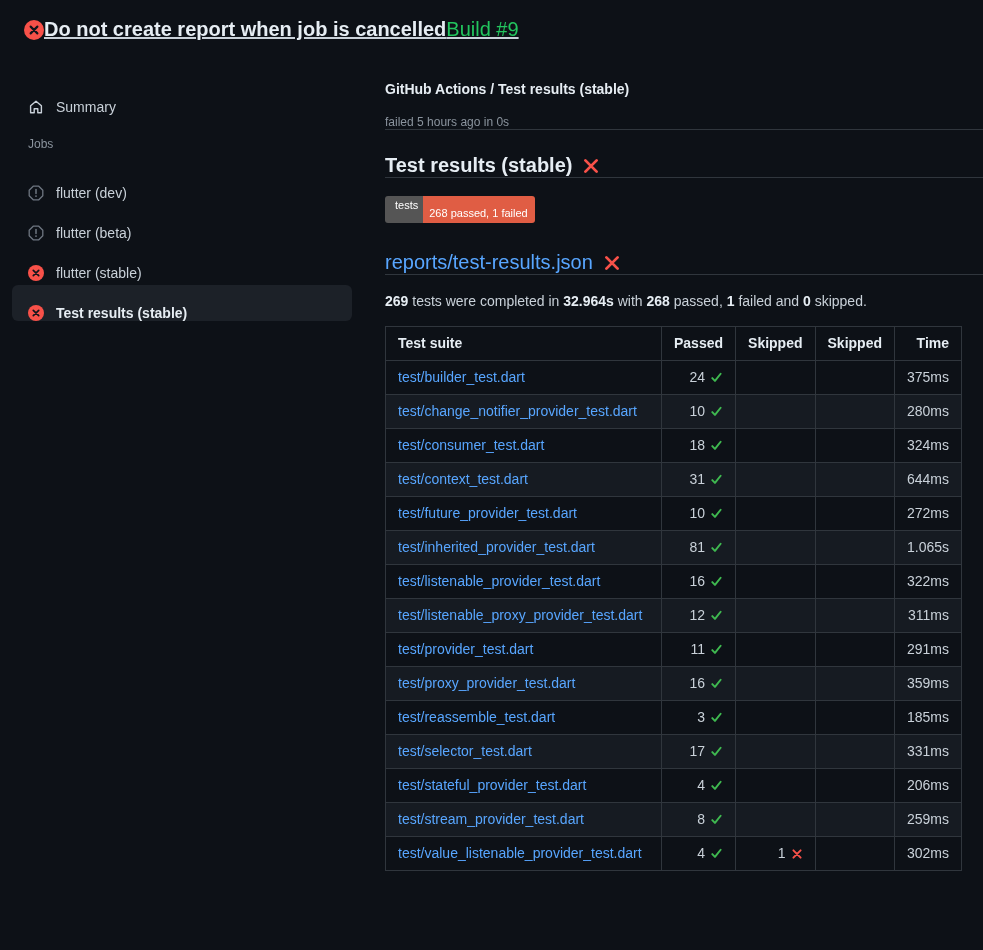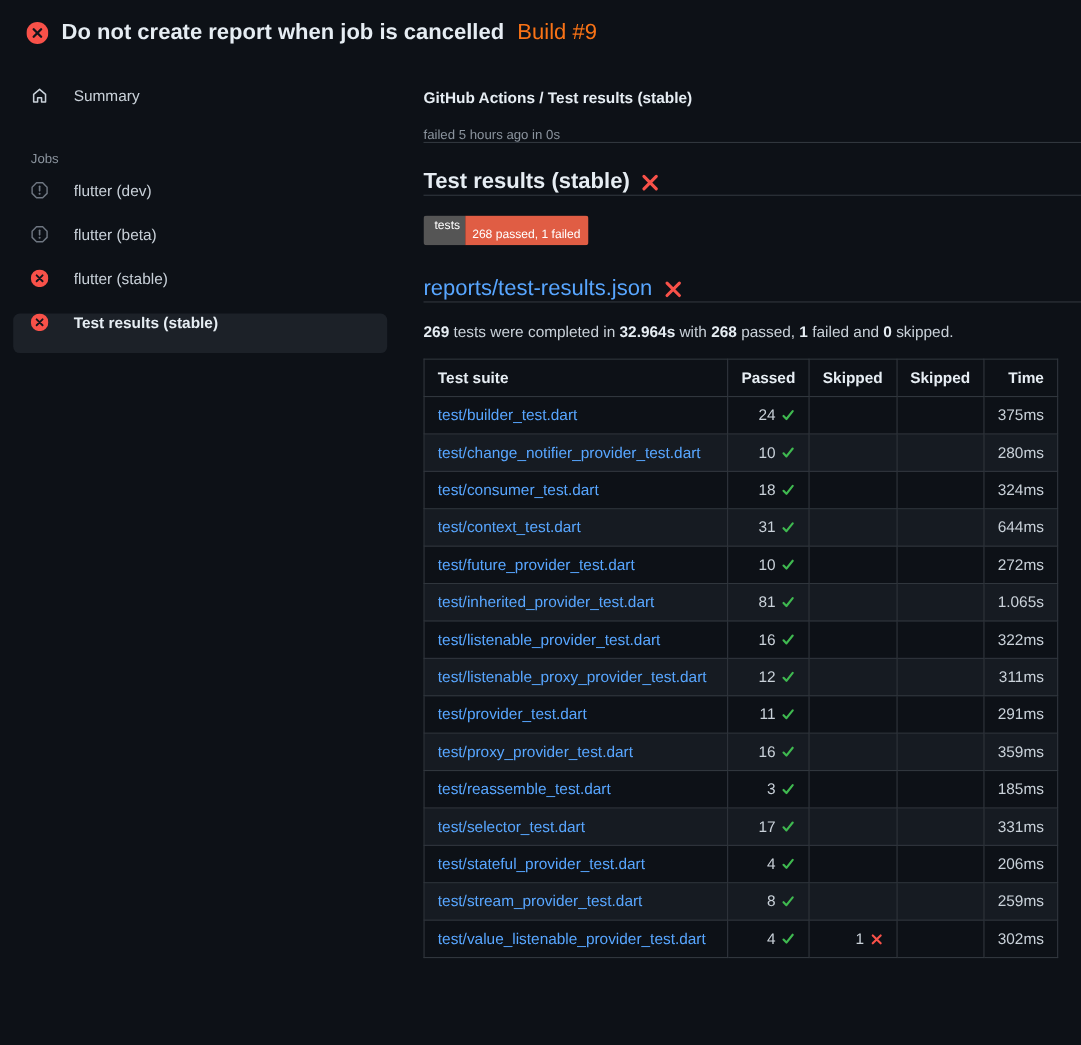--- a/index.html
+++ b/index.html
@@ -4,33 +4,33 @@
 <style>
   * { margin:0; padding:0; box-sizing:border-box; }
   html,body { width:983px; height:950px; overflow:hidden; }
   body {
     background:#0d1117;
     color:#c9d1d9;
     font-family:"Liberation Sans", sans-serif;
     font-size:14px;
   }
   
-  .page-header { display:flex; align-items:center; gap:12px; padding:18px 24px 14px 24px; }
+  .page-header { display:flex; align-items:center; padding:18px 24px 14px 24px;text-decoration:underline; }
   .page-header .status-icon { flex:0 0 auto; width:20px; height:20px; }
   .page-title { font-size:20px; font-weight:bold; color:#e6edf3; white-space:nowrap; }
-  .page-build { font-size:20px; color:#f97316; white-space:nowrap; }
+  .page-build { font-size:20px; color:#22c55e; white-space:nowrap; }
 
   
   .layout { display:flex; align-items:flex-start; }
   aside.sidebar { width:385px; flex:0 0 385px; padding:24px 33px 0 12px; }
   main.content { flex:1 1 auto; min-width:0; padding:26px 0 0 0; }
 
   
   .side-item {
-    display:flex; align-items:flex-start; gap:23px;
+    display:flex; align-items:flex-end; gap:12px;
     height:36px; padding:0 16px; margin-bottom:4px;
     border-radius:6px; cursor:pointer; color:#c9d1d9;
   }
   .side-item .s-icon { width:16px; height:16px; flex:0 0 auto; display:flex; }
   .side-item.selected { background:#1c2128; color:#e6edf3; font-weight:bold; }
   .jobs-label { color:#8b949e; font-size:12px; margin:22px 0 14px 16px; }
   .summary-item { margin-bottom:10px; }
 
   
   .breadcrumb { font-weight:bold; color:#e6edf3; font-size:14px; }

